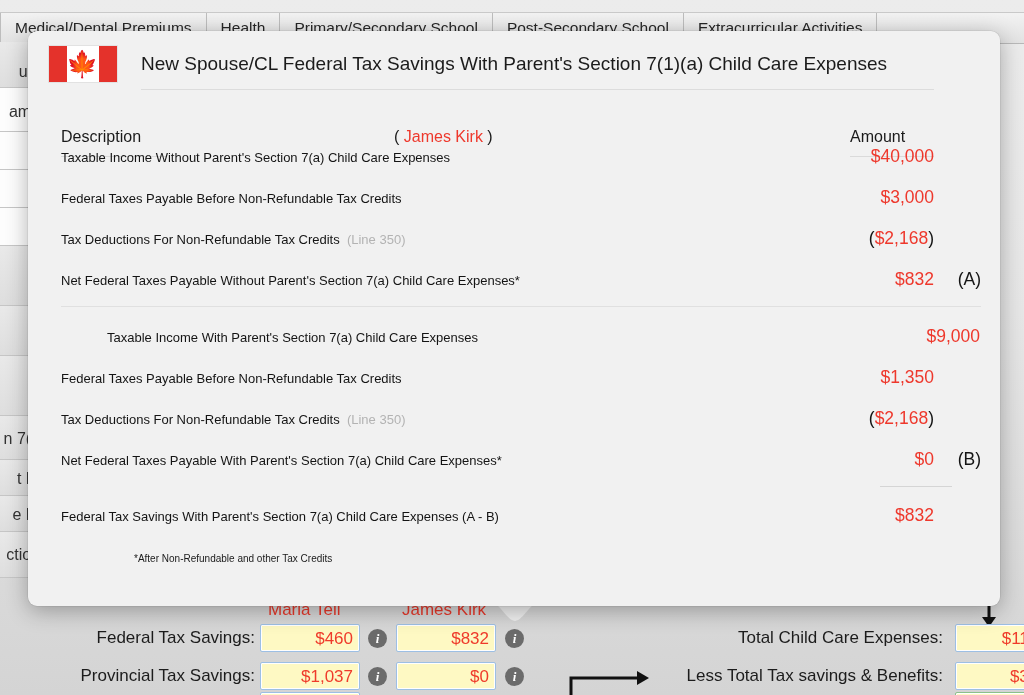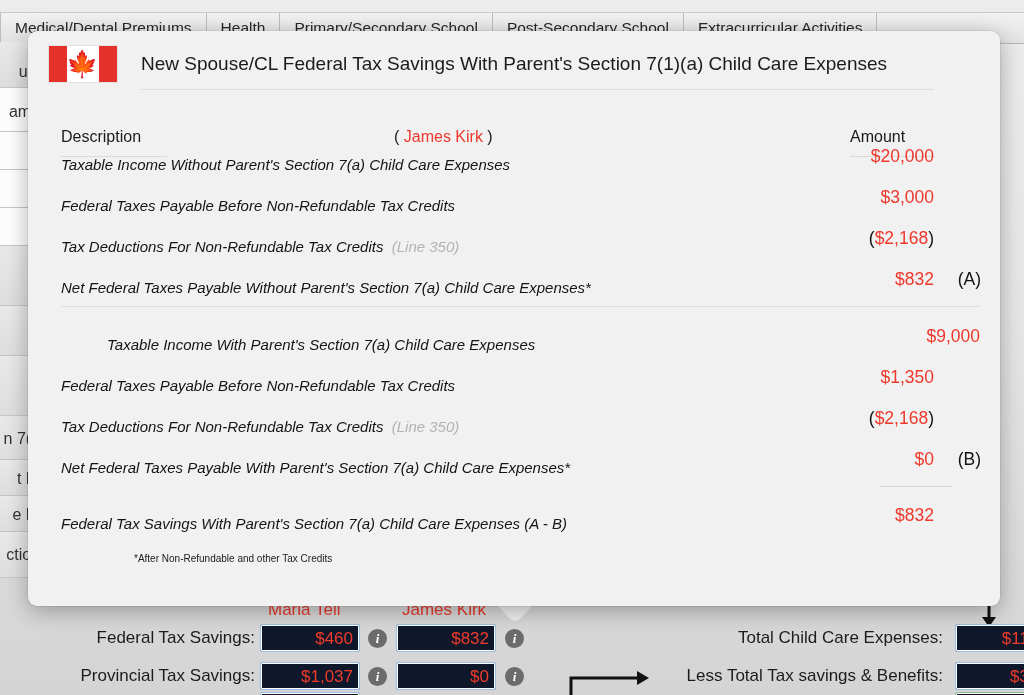--- a/index.html
+++ b/index.html
@@ -31,21 +31,21 @@
         box-sizing:border-box; }
   .lf.rule { border-bottom:1px solid #c6c6c6; }
   .lf.band { background:linear-gradient(180deg,#e9e9e9,#dedede); }
   .lf.white { background:#fdfdfd; }
 
   
   .bottom-area { position:absolute; left:0; top:600px; width:1024px; height:95px; }
   .nm { position:absolute; font-size:17px; color:#e8382a; white-space:nowrap; }
   .flabel { position:absolute; font-size:17px; color:#1c1c1c; white-space:nowrap;
             text-align:right; }
-  .field { position:absolute; height:28px; background:#0f172a;
+  .field { position:absolute; height:28px; background:#fef9c3;
            border:1px solid #9dbfe4; box-shadow: inset 0 0 0 1px #ffffff;
            border-radius:2px; color:#ef3b2b; font-size:17px; text-align:right;
            line-height:28px; padding-right:6px; box-sizing:border-box; overflow:hidden; }
   .field.green { border-color:#8cc08c; }
   .infoicon { position:absolute; width:19px; height:19px; border-radius:50%;
               background:#6b6b6b; color:#fff; font-size:13px; font-style:italic;
               font-family:"Liberation Serif", serif; font-weight:bold;
               text-align:center; line-height:19px; }
   .arrow-svg { position:absolute; }
 
@@ -69,22 +69,22 @@
                 background:#dcdcdc; }
 
   .colhead { position:absolute; top:97px; font-size:16px; color:#1a1a1a; }
   .colhead.desc { left:33px; }
   .colhead.person { left:366px; color:#1a1a1a; }
   .colhead.person .red { color:#ee382c; }
   .colhead.amount { left:822px;text-align:right; }
   .ch-underline { position:absolute; height:1px; background:#dadada; top:125px; }
 
   .row { position:absolute; left:33px; width:920px; height:24px; }
-  .row .desc { position:absolute; left:0; top:10px; font-size:15px; color:#141414;
-               white-space:nowrap;font-style:italic; }
+  .row .desc { position:absolute; left:0; top:4px; font-size:13px; color:#141414;
+               white-space:nowrap; }
   .row .desc .line { color:#b3b3b3; }
   .row .amt { position:absolute; right:47px; top:0; font-size:17.5px; color:#ee382c;
               white-space:nowrap; }
   .row .amt .paren { color:#141414; }
   .row .tag { position:absolute; right:0; top:0; width:38px; font-size:17.5px;
               color:#141414; text-align:right; }
 
   .group-rule { position:absolute; left:33px; width:920px; height:1px; background:#e0e0e0; }
   .total-rule { position:absolute; height:1px; background:#d5d5d5; }
   .footnote { position:absolute; left:71px; font-size:10px; color:#1a1a1a;margin-left:35px; }
@@ -180,21 +180,21 @@
       <span>(</span>
       <span class="red">James Kirk</span>
       <span>)</span>
     </div>
 
     <div class="colhead amount">Amount</div>
     <div class="ch-underline" style="left:822px; width:84px;"></div>
 
     <div class="row" style="top:115px;">
       <span class="desc">Taxable Income Without Parent's Section 7(a) Child Care Expenses</span>
-      <span class="amt"><span class="paren"></span><span>$20,000</span><span class="paren"></span></span>
+      <span class="amt"><span class="paren"></span><span>$40,000</span><span class="paren"></span></span>
       <span class="tag"></span>
     </div>
 
     <div class="row" style="top:156px;">
       <span class="desc">Federal Taxes Payable Before Non-Refundable Tax Credits</span>
       <span class="amt"><span class="paren"></span><span>$3,000</span><span class="paren"></span></span>
       <span class="tag"></span>
     </div>
 
     <div class="row" style="top:197px;">

